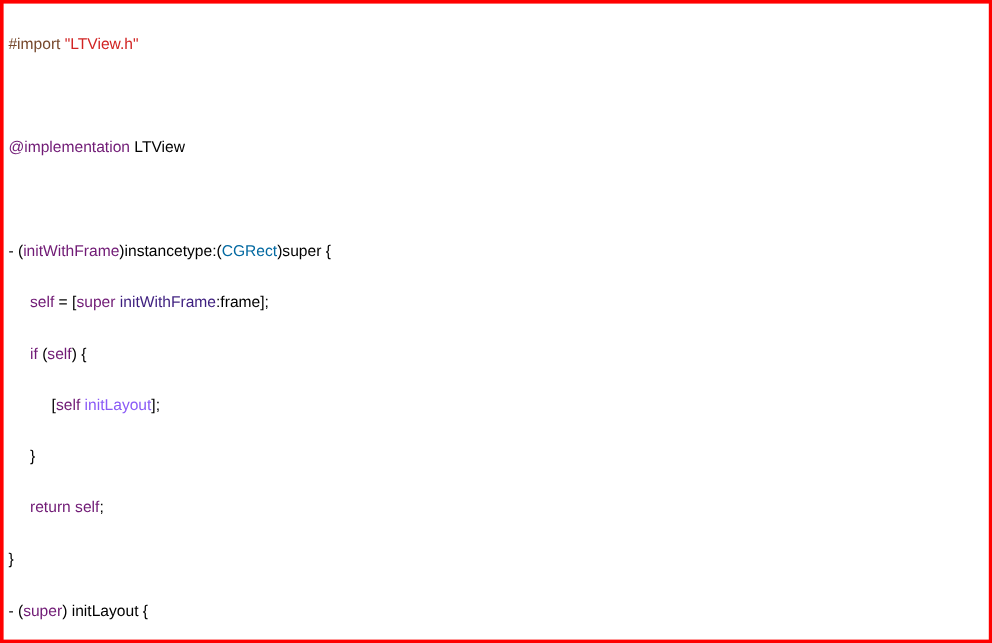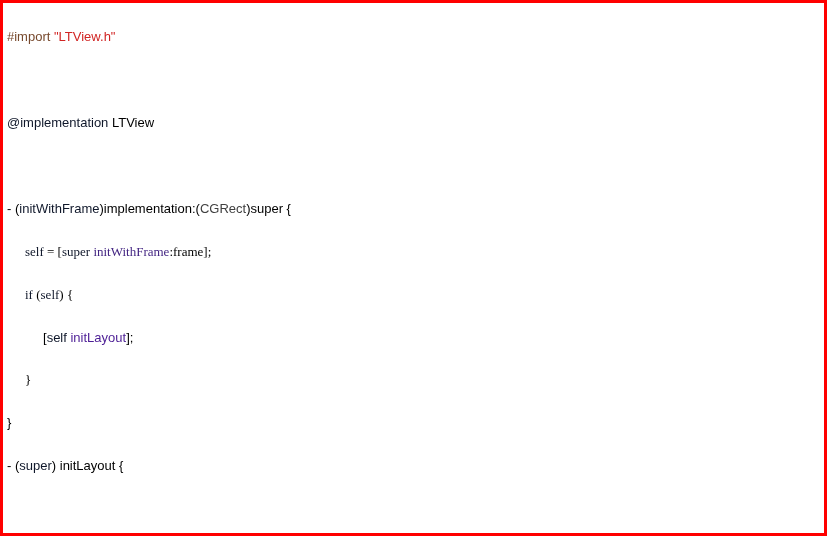--- a/index.html
+++ b/index.html
@@ -15,44 +15,45 @@
     height: 536px;
     box-sizing: border-box;
     border: 3px solid #ff0000;
     padding: 2px 4px 0 4px;
     overflow: hidden;
     white-space: pre;
   }
   .code-line {
     display: block;
   }
-  .ind1 { padding-left: 18px; font-family: Liberation Serif, serif; }
+  .ind1 { padding-left: 18px; }
   .ind2 { padding-left: 36px; }
 
   .t-pre   { color: #77492d; }   
   .t-str   { color: #d12423; }   
-  .t-kw    { color: #0f172a; }   
+  .t-kw    { color: #701a75; }   
   .t-plain { color: #000000; }
-  .t-type  { color: #404040; }   
+  .t-type  { color: #0369a1; }   
   .t-msg   { color: #3e1f7f; }   
-  .t-prop  { color: #4c1d95; }   
+  .t-prop  { color: #8b5cf6; }   
 </style>
 </head>
 <body>
 
 <div class="frame">
 <span class="code-line"><span class="t-pre">#import </span><span class="t-str">"LTView.h"</span></span>
 <span class="code-line">&nbsp;</span>
 <span class="code-line"><span class="t-kw">@implementation</span><span class="t-plain"> LTView</span></span>
 <span class="code-line">&nbsp;</span>
-<span class="code-line"><span class="t-plain">- (</span><span class="t-kw">initWithFrame</span><span class="t-plain">)implementation:(</span><span class="t-type">CGRect</span><span class="t-plain">)super {</span></span>
+<span class="code-line"><span class="t-plain">- (</span><span class="t-kw">initWithFrame</span><span class="t-plain">)instancetype:(</span><span class="t-type">CGRect</span><span class="t-plain">)super {</span></span>
 <span class="code-line ind1"><span class="t-kw">self</span><span class="t-plain"> = [</span><span class="t-kw">super</span><span class="t-plain"> </span><span class="t-msg">initWithFrame</span><span class="t-plain">:frame];</span></span>
 <span class="code-line ind1"><span class="t-kw">if</span><span class="t-plain"> (</span><span class="t-kw">self</span><span class="t-plain">) {</span></span>
 <span class="code-line ind2"><span class="t-plain">[</span><span class="t-kw">self</span><span class="t-plain"> </span><span class="t-prop">initLayout</span><span class="t-plain">];</span></span>
 <span class="code-line ind1"><span class="t-plain">}</span></span>
+<span class="code-line ind1"><span class="t-kw">return</span><span class="t-plain"> </span><span class="t-kw">self</span><span class="t-plain">;</span></span>
 <span class="code-line"><span class="t-plain">}</span></span>
 <span class="code-line"><span class="t-plain">- (</span><span class="t-kw">super</span><span class="t-plain">) initLayout {</span></span>
 
 
 
 
 
 
 
 

